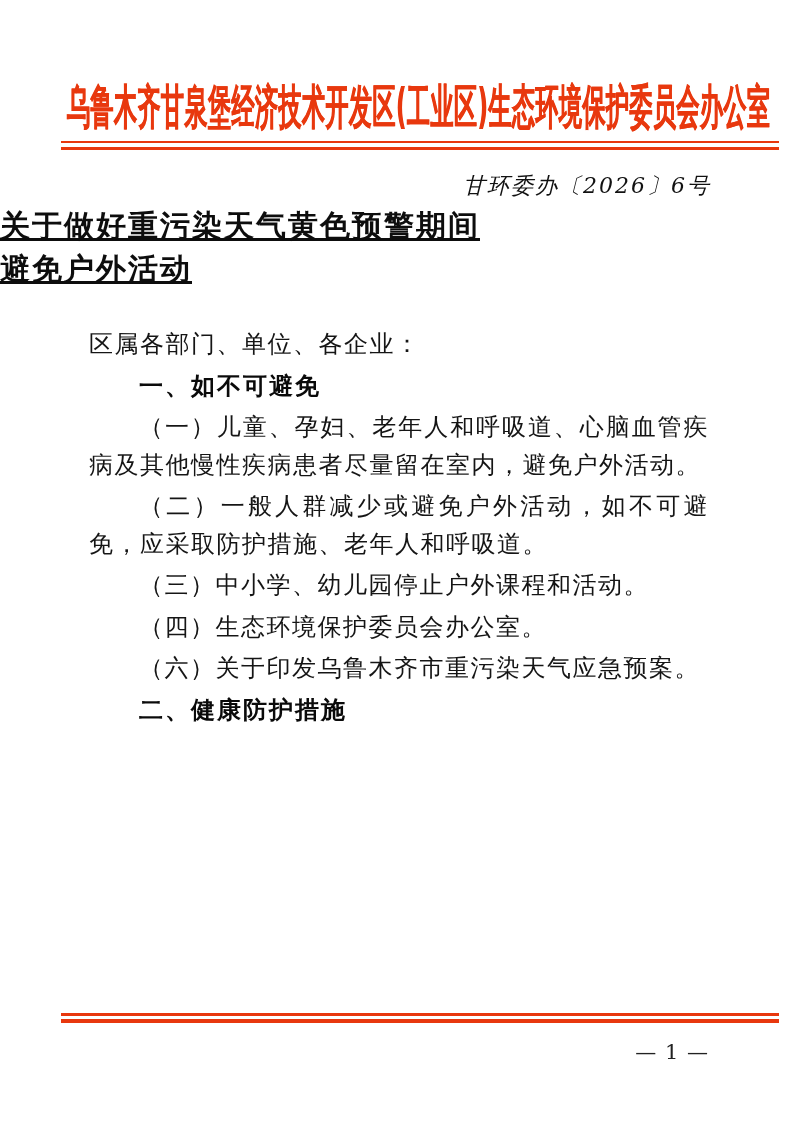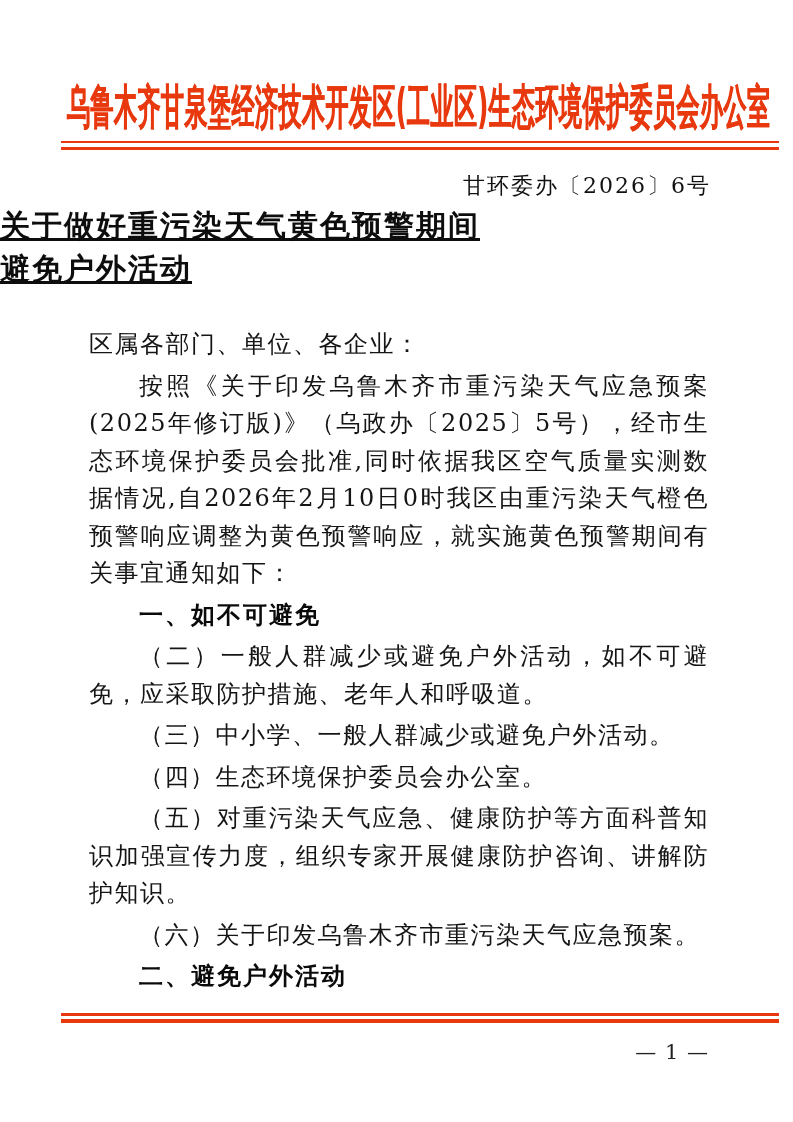--- a/index.html
+++ b/index.html
@@ -49,20 +49,21 @@
   .red-rule.bottom { top: 1013px; border-top-width: 3px; border-bottom-width: 4px; height: 3px; }
 
   
   .doc-number {
     position: absolute;
     top: 171px;
     right: 126px;
     font-size: 22px;
     letter-spacing: 2px;
     color: #111;
+    font-style: italic;
   }
 
   
   .doc-title {
     position: absolute;
     top: 204px;
     left: 0;
     width: 100%;
     text-align: left;
     font-size: 30px;
@@ -119,27 +120,26 @@
 
   <div class="doc-number">甘环委办〔2026〕6号</div>
 
   <div class="doc-title">
     <div>关于做好重污染天气黄色预警期间</div>
     <div>避免户外活动</div>
   </div>
 
   <div class="doc-body">
       <p class="para">区属各部门、单位、各企业：</p>
-      <p class="para indent">按照《关于印发乌鲁木齐市重污染天气应急预案(2025年修订版)》（乌政办〔2025〕5号），经市生态环境保护委员会批准,同时依据我区空气质量实测数据情况,自2026年2月10日0时我区由重污染天气橙色预警响应调整为黄色预警响应，就实施黄色预警期间有关事宜通知如下：</p>
       <p class="para bold-heading indent">一、如不可避免</p>
+      <p class="para indent">（一）儿童、孕妇、老年人和呼吸道、心脑血管疾病及其他慢性疾病患者尽量留在室内，避免户外活动。</p>
       <p class="para indent">（二）一般人群减少或避免户外活动，如不可避免，应采取防护措施、老年人和呼吸道。</p>
-      <p class="para indent">（三）中小学、一般人群减少或避免户外活动。</p>
+      <p class="para indent">（三）中小学、幼儿园停止户外课程和活动。</p>
       <p class="para indent">（四）生态环境保护委员会办公室。</p>
-      <p class="para indent">（五）对重污染天气应急、健康防护等方面科普知识加强宣传力度，组织专家开展健康防护咨询、讲解防护知识。</p>
       <p class="para indent">（六）关于印发乌鲁木齐市重污染天气应急预案。</p>
-      <p class="para bold-heading indent">二、避免户外活动</p>
+      <p class="para bold-heading indent">二、健康防护措施</p>
     </div>
 
   <div class="red-rule bottom"></div>
 
   <div class="page-number">— 1 —</div>
 
 </div>
 
 </body></html>

